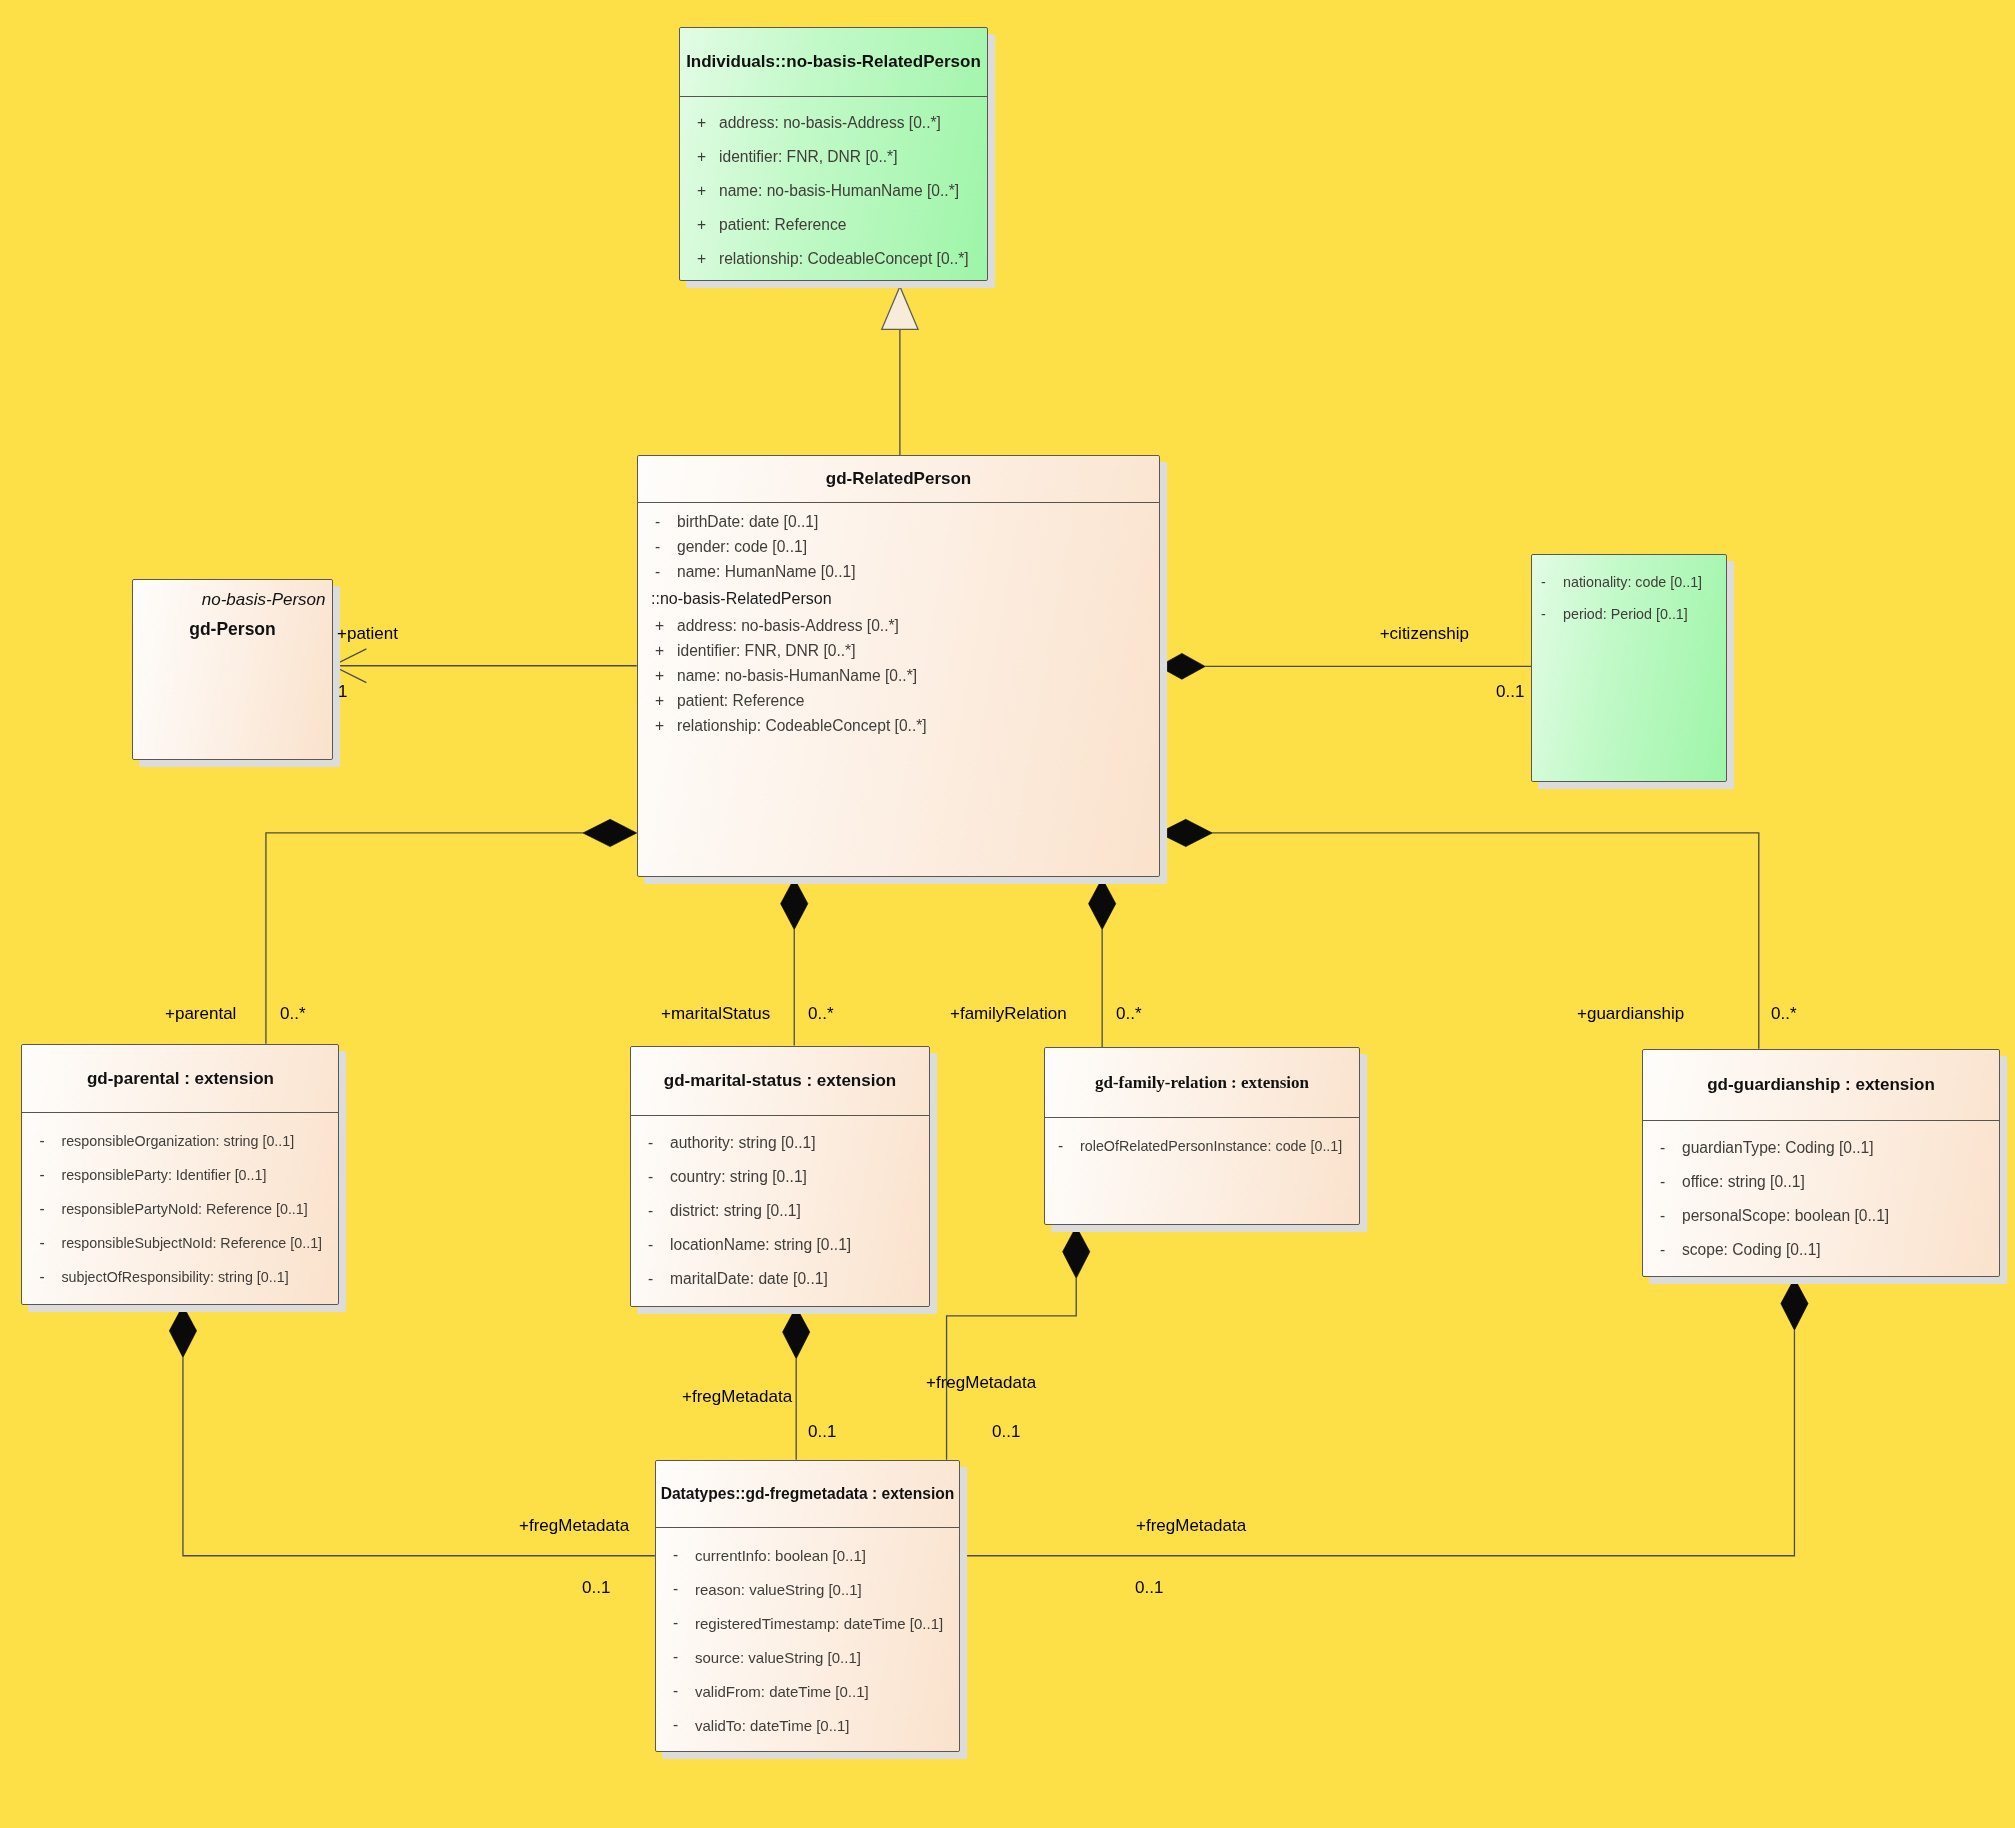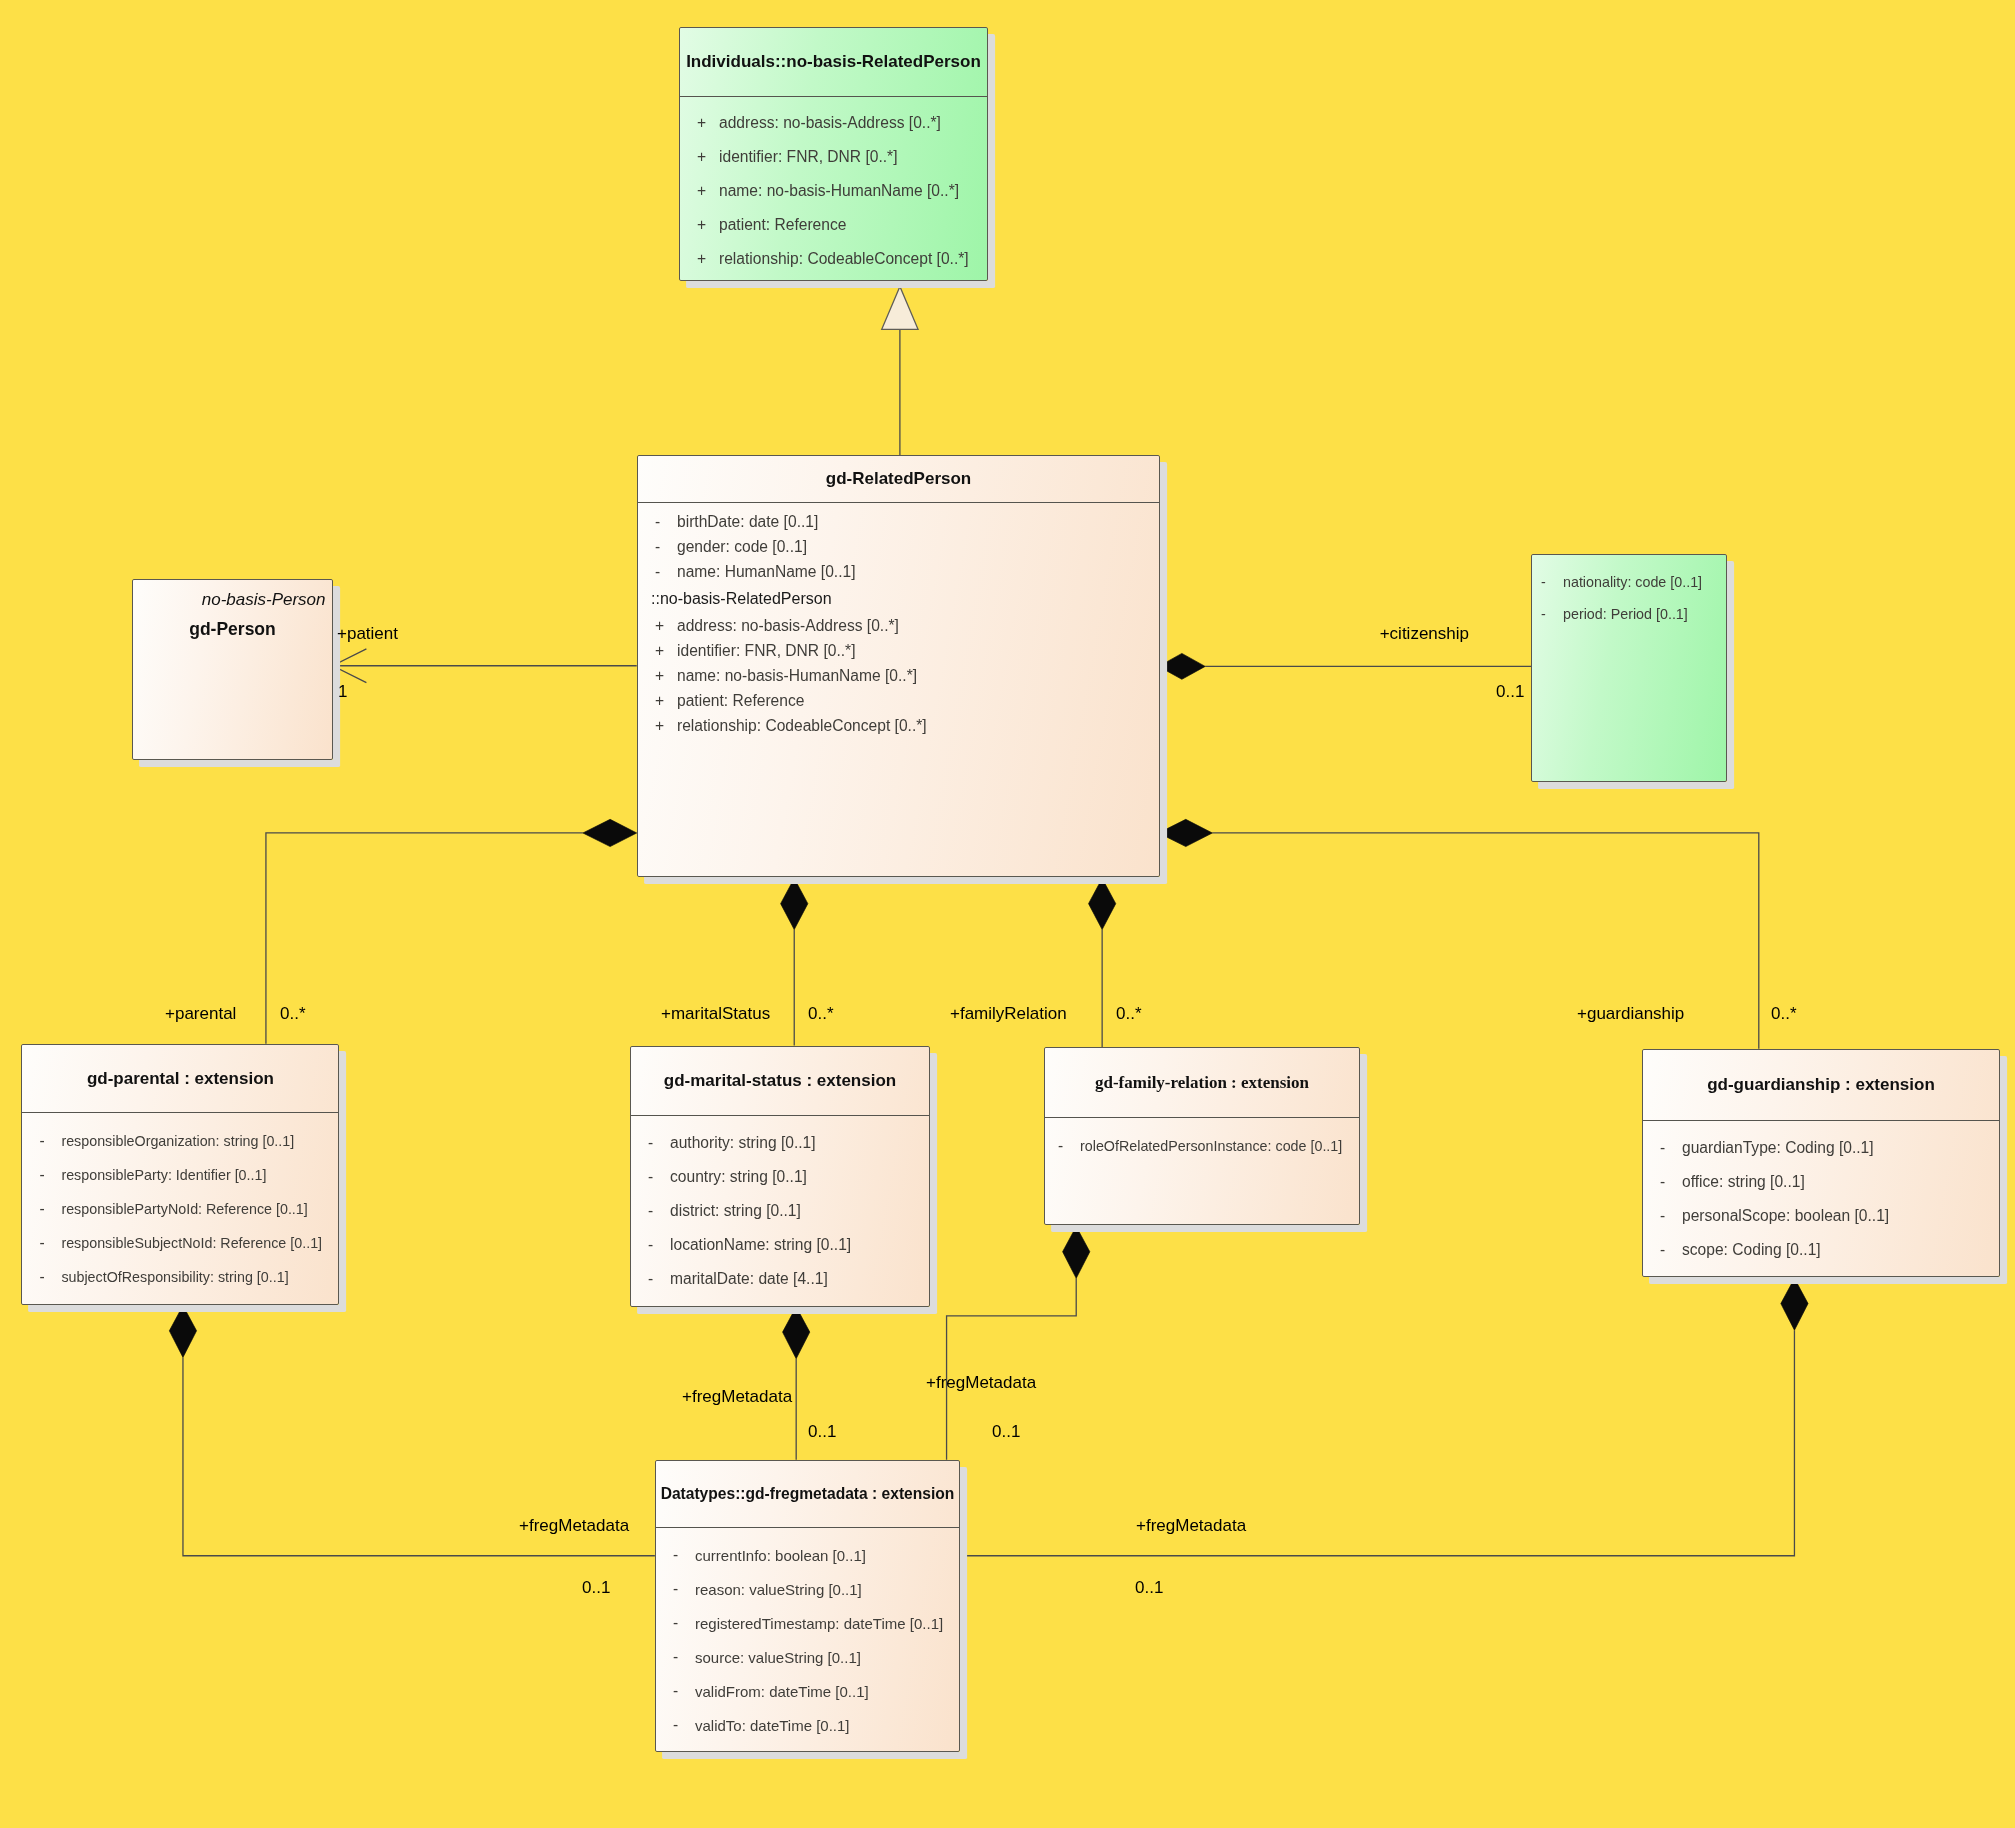--- a/index.html
+++ b/index.html
@@ -213,21 +213,21 @@
       <div class="row">
           <span class="vis">-</span>
           <span class="atext">district: string [0..1]</span>
         </div>
       <div class="row">
           <span class="vis">-</span>
           <span class="atext">locationName: string [0..1]</span>
         </div>
       <div class="row">
           <span class="vis">-</span>
-          <span class="atext">maritalDate: date [4..1]</span>
+          <span class="atext">maritalDate: date [0..1]</span>
         </div>
     </div>
   </div>
 
   <div id="box-family" class="uml-box peach" style="left:1044px;top:1047px;width:316px;height:178px;">
     <div class="titlebar" style="height:70px;font-family:Liberation Serif, serif;">
       <div class="title">gd-family-relation : extension</div>
     </div>
     <div class="attrs" style="padding-top:11px;">
       <div class="row">

